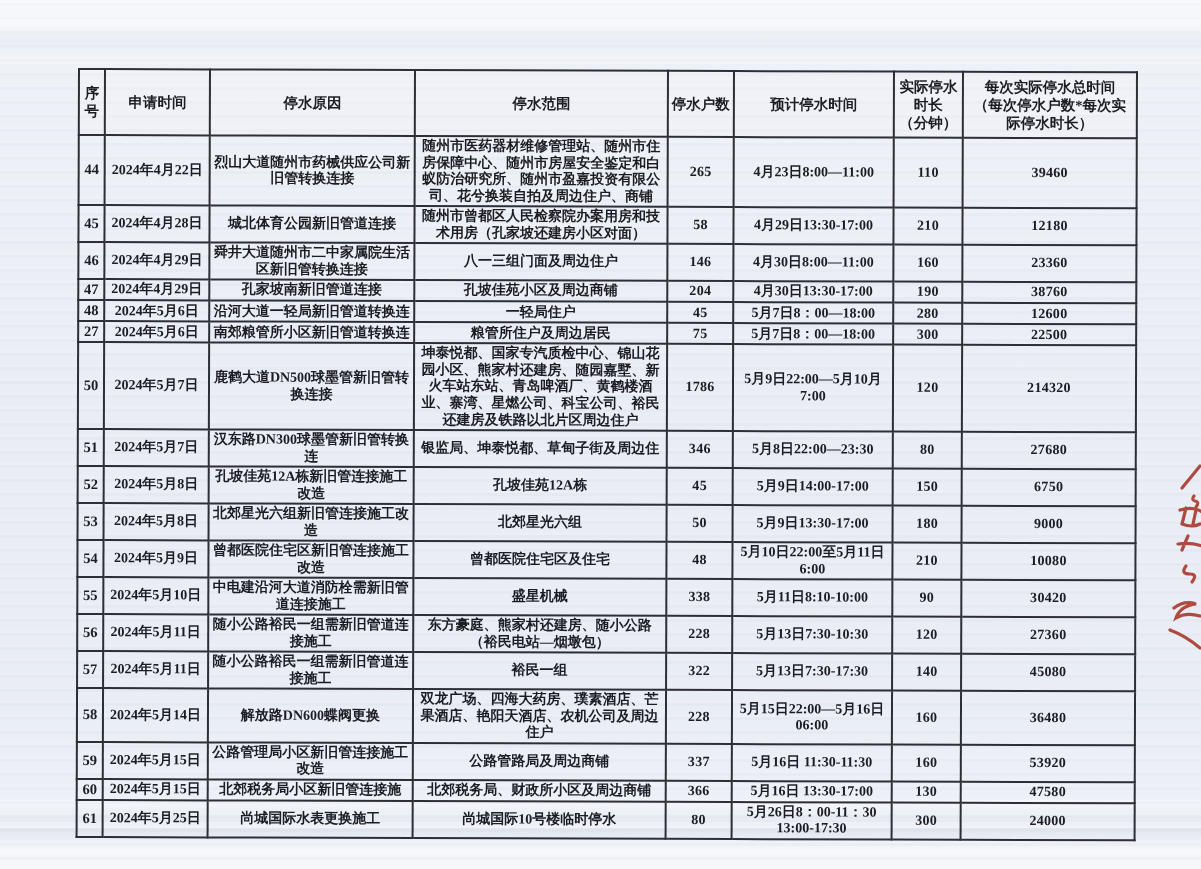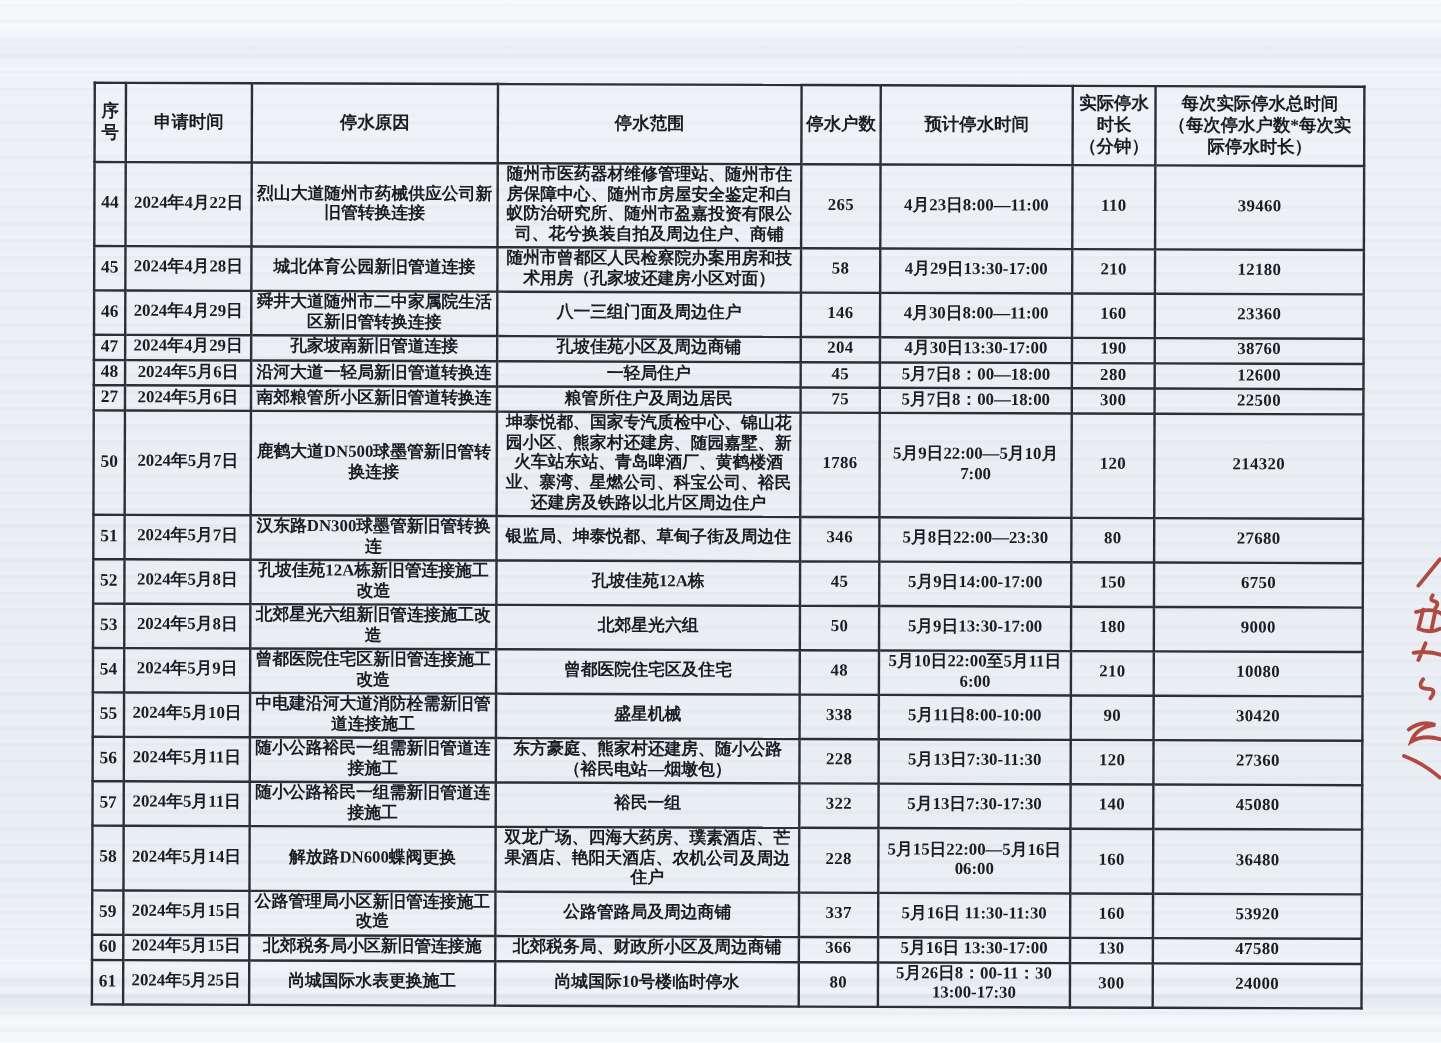--- a/index.html
+++ b/index.html
@@ -204,31 +204,31 @@
           <td class="c-planned_time">5月10日22:00至5月11日<br>6:00</td>
           <td class="c-actual_minutes">210</td>
           <td class="c-total_time">10080</td>
         </tr>
         <tr>
           <td class="c-seq">55</td>
           <td class="c-apply_date">2024年5月10日</td>
           <td class="c-reason">中电建沿河大道消防栓需新旧管道连接施工</td>
           <td class="c-scope">盛星机械</td>
           <td class="c-households">338</td>
-          <td class="c-planned_time">5月11日8:00-10:00</td>
+          <td class="c-planned_time">5月11日8:10-10:00</td>
           <td class="c-actual_minutes">90</td>
           <td class="c-total_time">30420</td>
         </tr>
         <tr>
           <td class="c-seq">56</td>
           <td class="c-apply_date">2024年5月11日</td>
           <td class="c-reason">随小公路裕民一组需新旧管道连接施工</td>
           <td class="c-scope">东方豪庭、熊家村还建房、随小公路（裕民电站—烟墩包）</td>
           <td class="c-households">228</td>
-          <td class="c-planned_time">5月13日7:30-11:30</td>
+          <td class="c-planned_time">5月13日7:30-10:30</td>
           <td class="c-actual_minutes">120</td>
           <td class="c-total_time">27360</td>
         </tr>
         <tr>
           <td class="c-seq">57</td>
           <td class="c-apply_date">2024年5月11日</td>
           <td class="c-reason">随小公路裕民一组需新旧管道连接施工</td>
           <td class="c-scope">裕民一组</td>
           <td class="c-households">322</td>
           <td class="c-planned_time">5月13日7:30-17:30</td>

